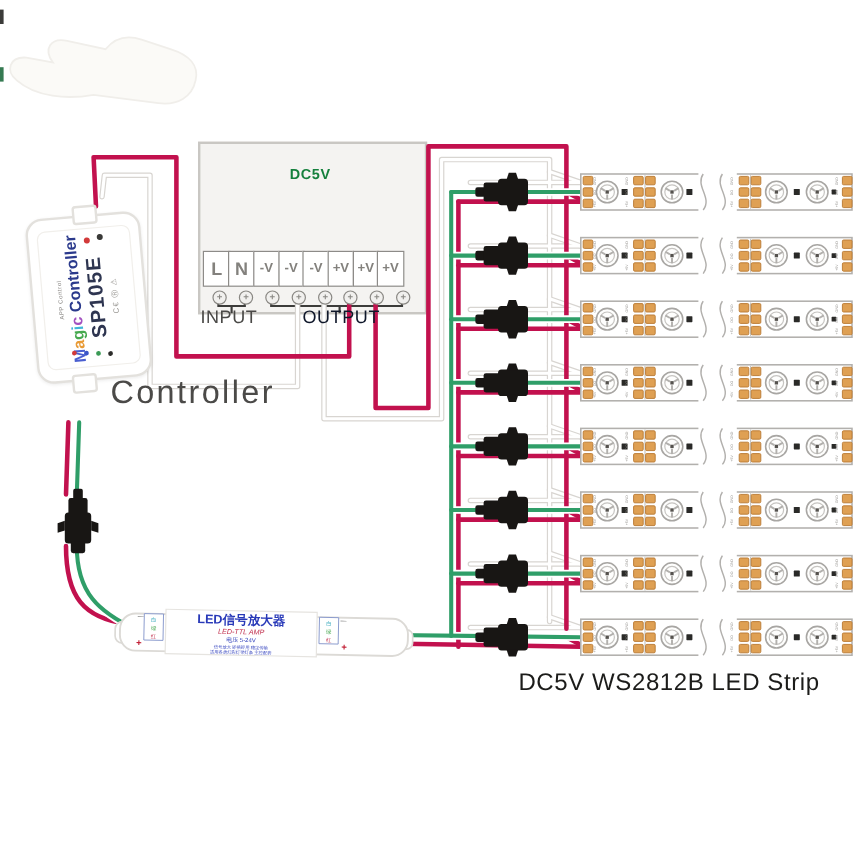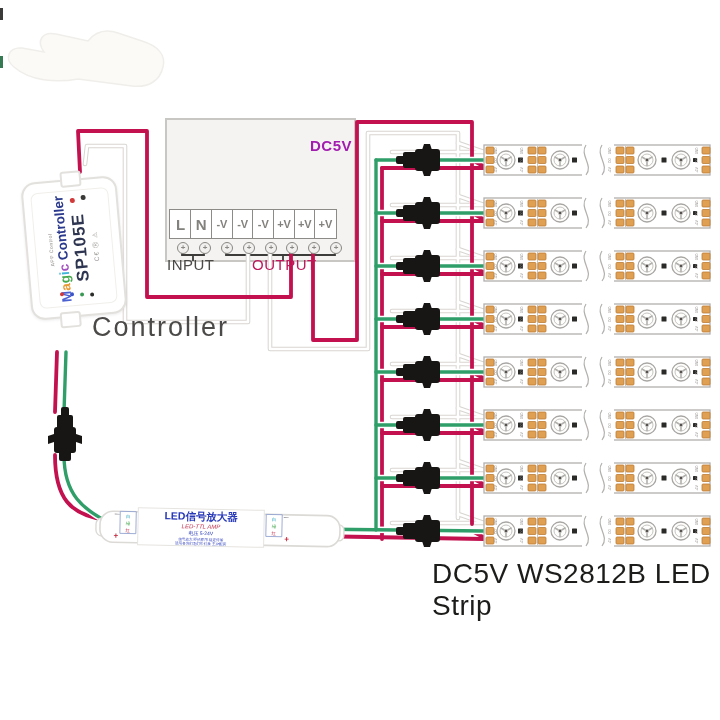--- a/index.html
+++ b/index.html
@@ -22,34 +22,34 @@
   #ctrl-app{font-size:5px;color:#8b8986;letter-spacing:.5px;}
   #ctrl-brand{font-size:13.5px;font-weight:700;white-space:nowrap;}
   #ctrl-brand .rest{color:#2b3a8c;}
   #ctrl-model{font-size:17px;font-weight:700;color:#2e3550;letter-spacing:1px;}
   #ctrl-cert{font-size:6.5px;color:#9a9894;letter-spacing:1px;}
   .dot{position:absolute;border-radius:50%;width:5px;height:5px;}
   #ctrl-caption{left:92px;top:312px;font-size:27px;color:#4b4a48;letter-spacing:2px;}
 
   
   #psu{left:165px;top:118px;width:187px;height:140px;background:#f4f3f1;border:2px solid #c9c7c3;}
-  #psu-title{left:165px;top:134px;width:187px;text-align:right;font-size:15px;line-height:23px;
-      font-weight:700;color:#a21caf;letter-spacing:.5px;}
+  #psu-title{left:165px;top:134px;width:187px;text-align:center;font-size:12px;line-height:23px;
+      font-weight:700;color:#15803d;letter-spacing:.5px;}
   #terminals{left:171px;top:209px;display:flex;}
   .tcell{width:20.3px;height:28px;background:#fff;border:1.6px solid #8d8b88;margin-left:-1.6px;
       display:flex;align-items:center;justify-content:center;font-weight:700;color:#83817d;}
   .tcell.big{font-size:15px;}
   .tcell.small{font-size:11px;}
   .screw{position:absolute;width:10px;height:10px;border:1.4px solid #8a8884;border-radius:50%;
       background:#f1f0ee;color:#8a8884;font-size:8px;line-height:9px;text-align:center;font-weight:700;}
   #input-label{left:167px;top:256px;font-size:15px;color:#4a4947;letter-spacing:.5px;}
-  #output-label{left:252px;top:256px;font-size:15px;color:#be185d;letter-spacing:.5px;}
+  #output-label{left:252px;top:256px;font-size:15px;color:#0f172a;letter-spacing:.5px;}
 
   
-  #strip-caption{left:432px;top:558px;font-size:28px;color:#1c1c1a;letter-spacing:.5px;}
+  #strip-caption{left:432px;top:558px;font-size:20px;color:#1c1c1a;letter-spacing:.5px;}
 
   
   .edge-mark{width:3px;}
   #strip-rows .strip-row-wrap{position:absolute;left:396px;width:316px;height:34px;}
 </style>
 </head>
 <body>
 
 <div id="canvas">
 

